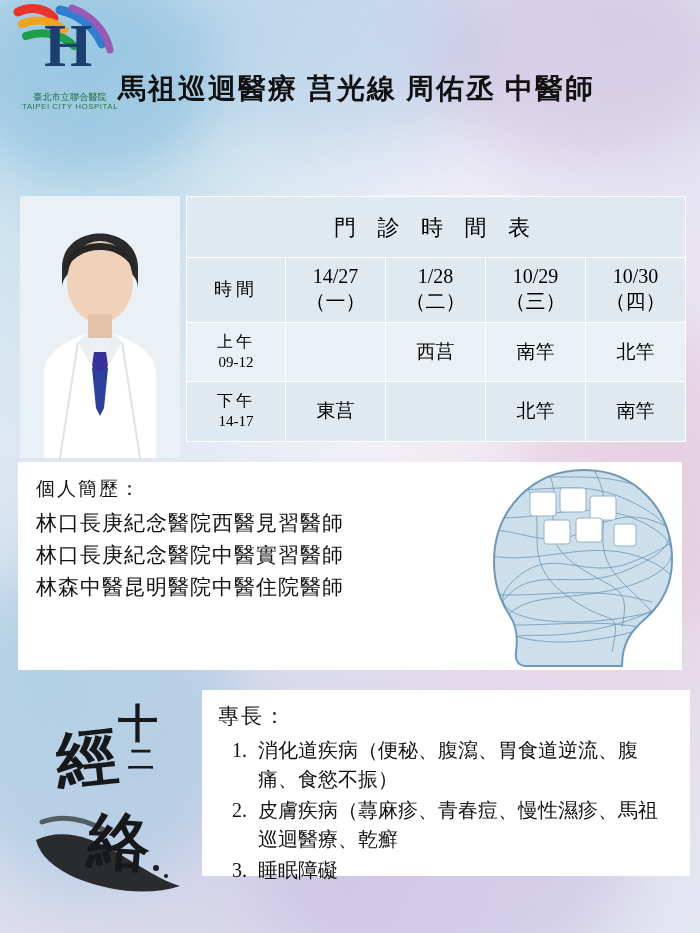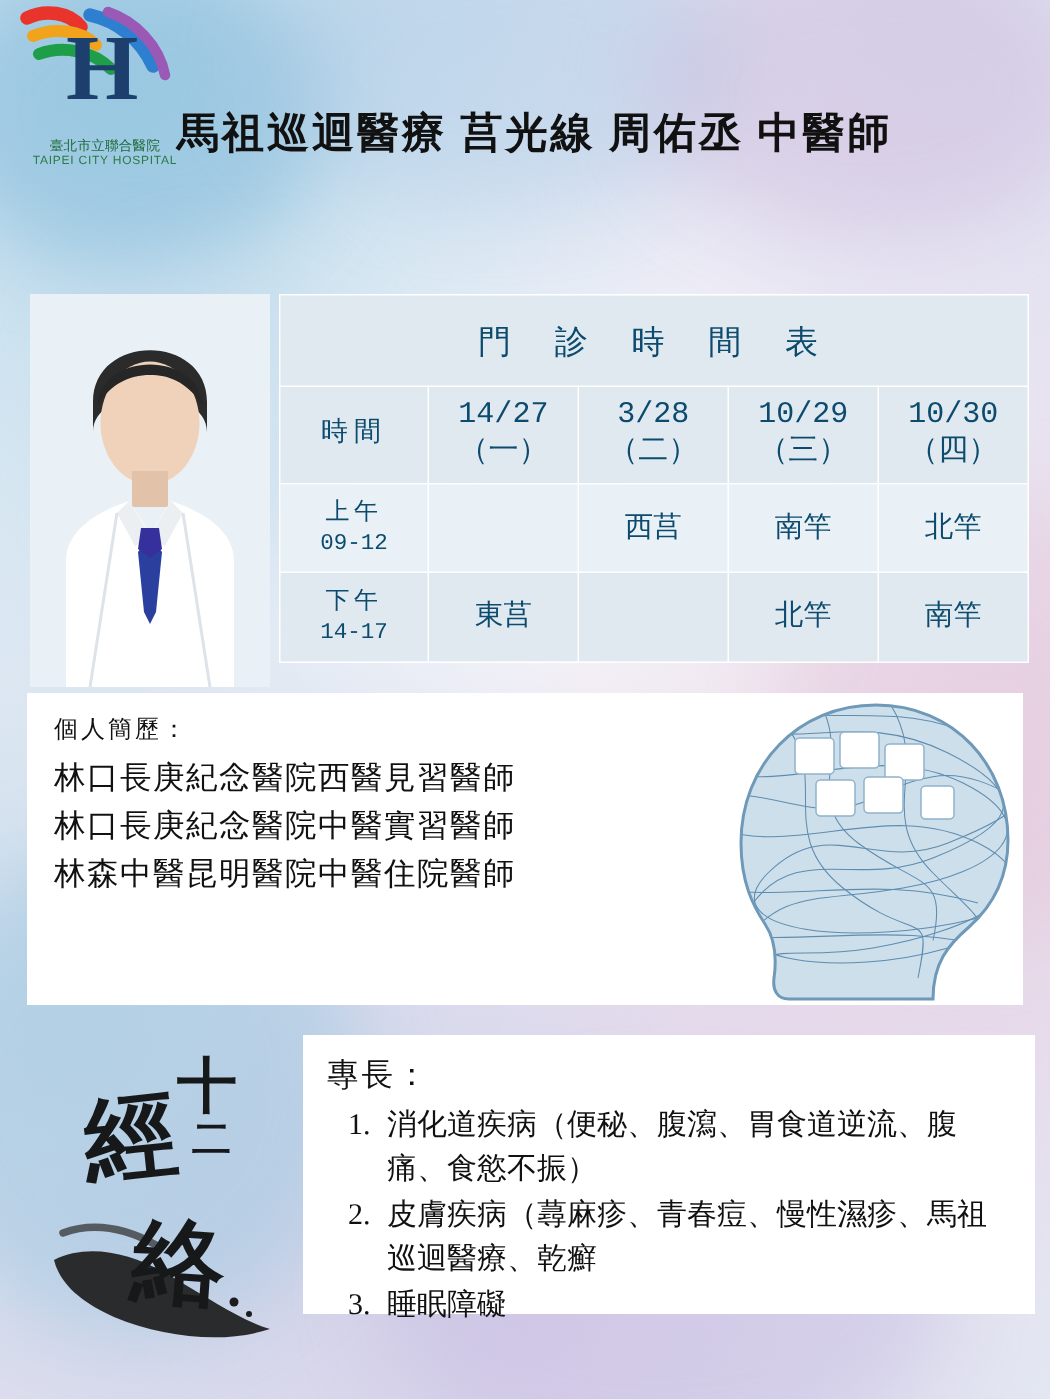--- a/index.html
+++ b/index.html
@@ -101,22 +101,21 @@
     left: 186px;
     top: 196px;
     width: 500px;
     border-collapse: collapse;
     font-family: "Liberation Serif", serif;
   }
   #schedule td {
     border: 1px solid #ffffff;
     text-align: center;
     vertical-align: middle;
-    color: #0c4a6e;
-    font-family: Liberation Mono, monospace;
+    color: #000000;
   }
   .sched-title {
     background: #dfe9ef;
     font-size: 22px;
     letter-spacing: 8px;
     padding: 16px 0 14px;
     font-weight: normal;
   }
   .row-head td {
     background: #dfe9ef;
@@ -151,21 +150,21 @@
     background: #ffffff;
     overflow: hidden;
   }
   #bio .bio-inner {
     position: relative;
     padding: 14px 18px;
     font-family: "Liberation Serif", serif;
     color: #111;
   }
   #bio .bio-title {
-    font-size: 16px;
+    font-size: 19px;
     letter-spacing: 2px;
     margin-bottom: 6px;
   }
   #bio .bio-line {
     font-size: 21px;
     letter-spacing: 1px;
     line-height: 1.52;
   }
   #head-graphic {
     position: absolute;
@@ -289,21 +288,21 @@
       <tr>
         <td class="sched-title" colspan="5">門 診 時 間 表</td>
       </tr>
       <tr class="row-head">
         <td class="lbl col-time">時間</td>
         <td class="col-day">
           <div>14/27</div>
           <div>（一）</div>
         </td>
         <td class="col-day">
-          <div>3/28</div>
+          <div>1/28</div>
           <div>（二）</div>
         </td>
         <td class="col-day">
           <div>10/29</div>
           <div>（三）</div>
         </td>
         <td class="col-day">
           <div>10/30</div>
           <div>（四）</div>
         </td>

